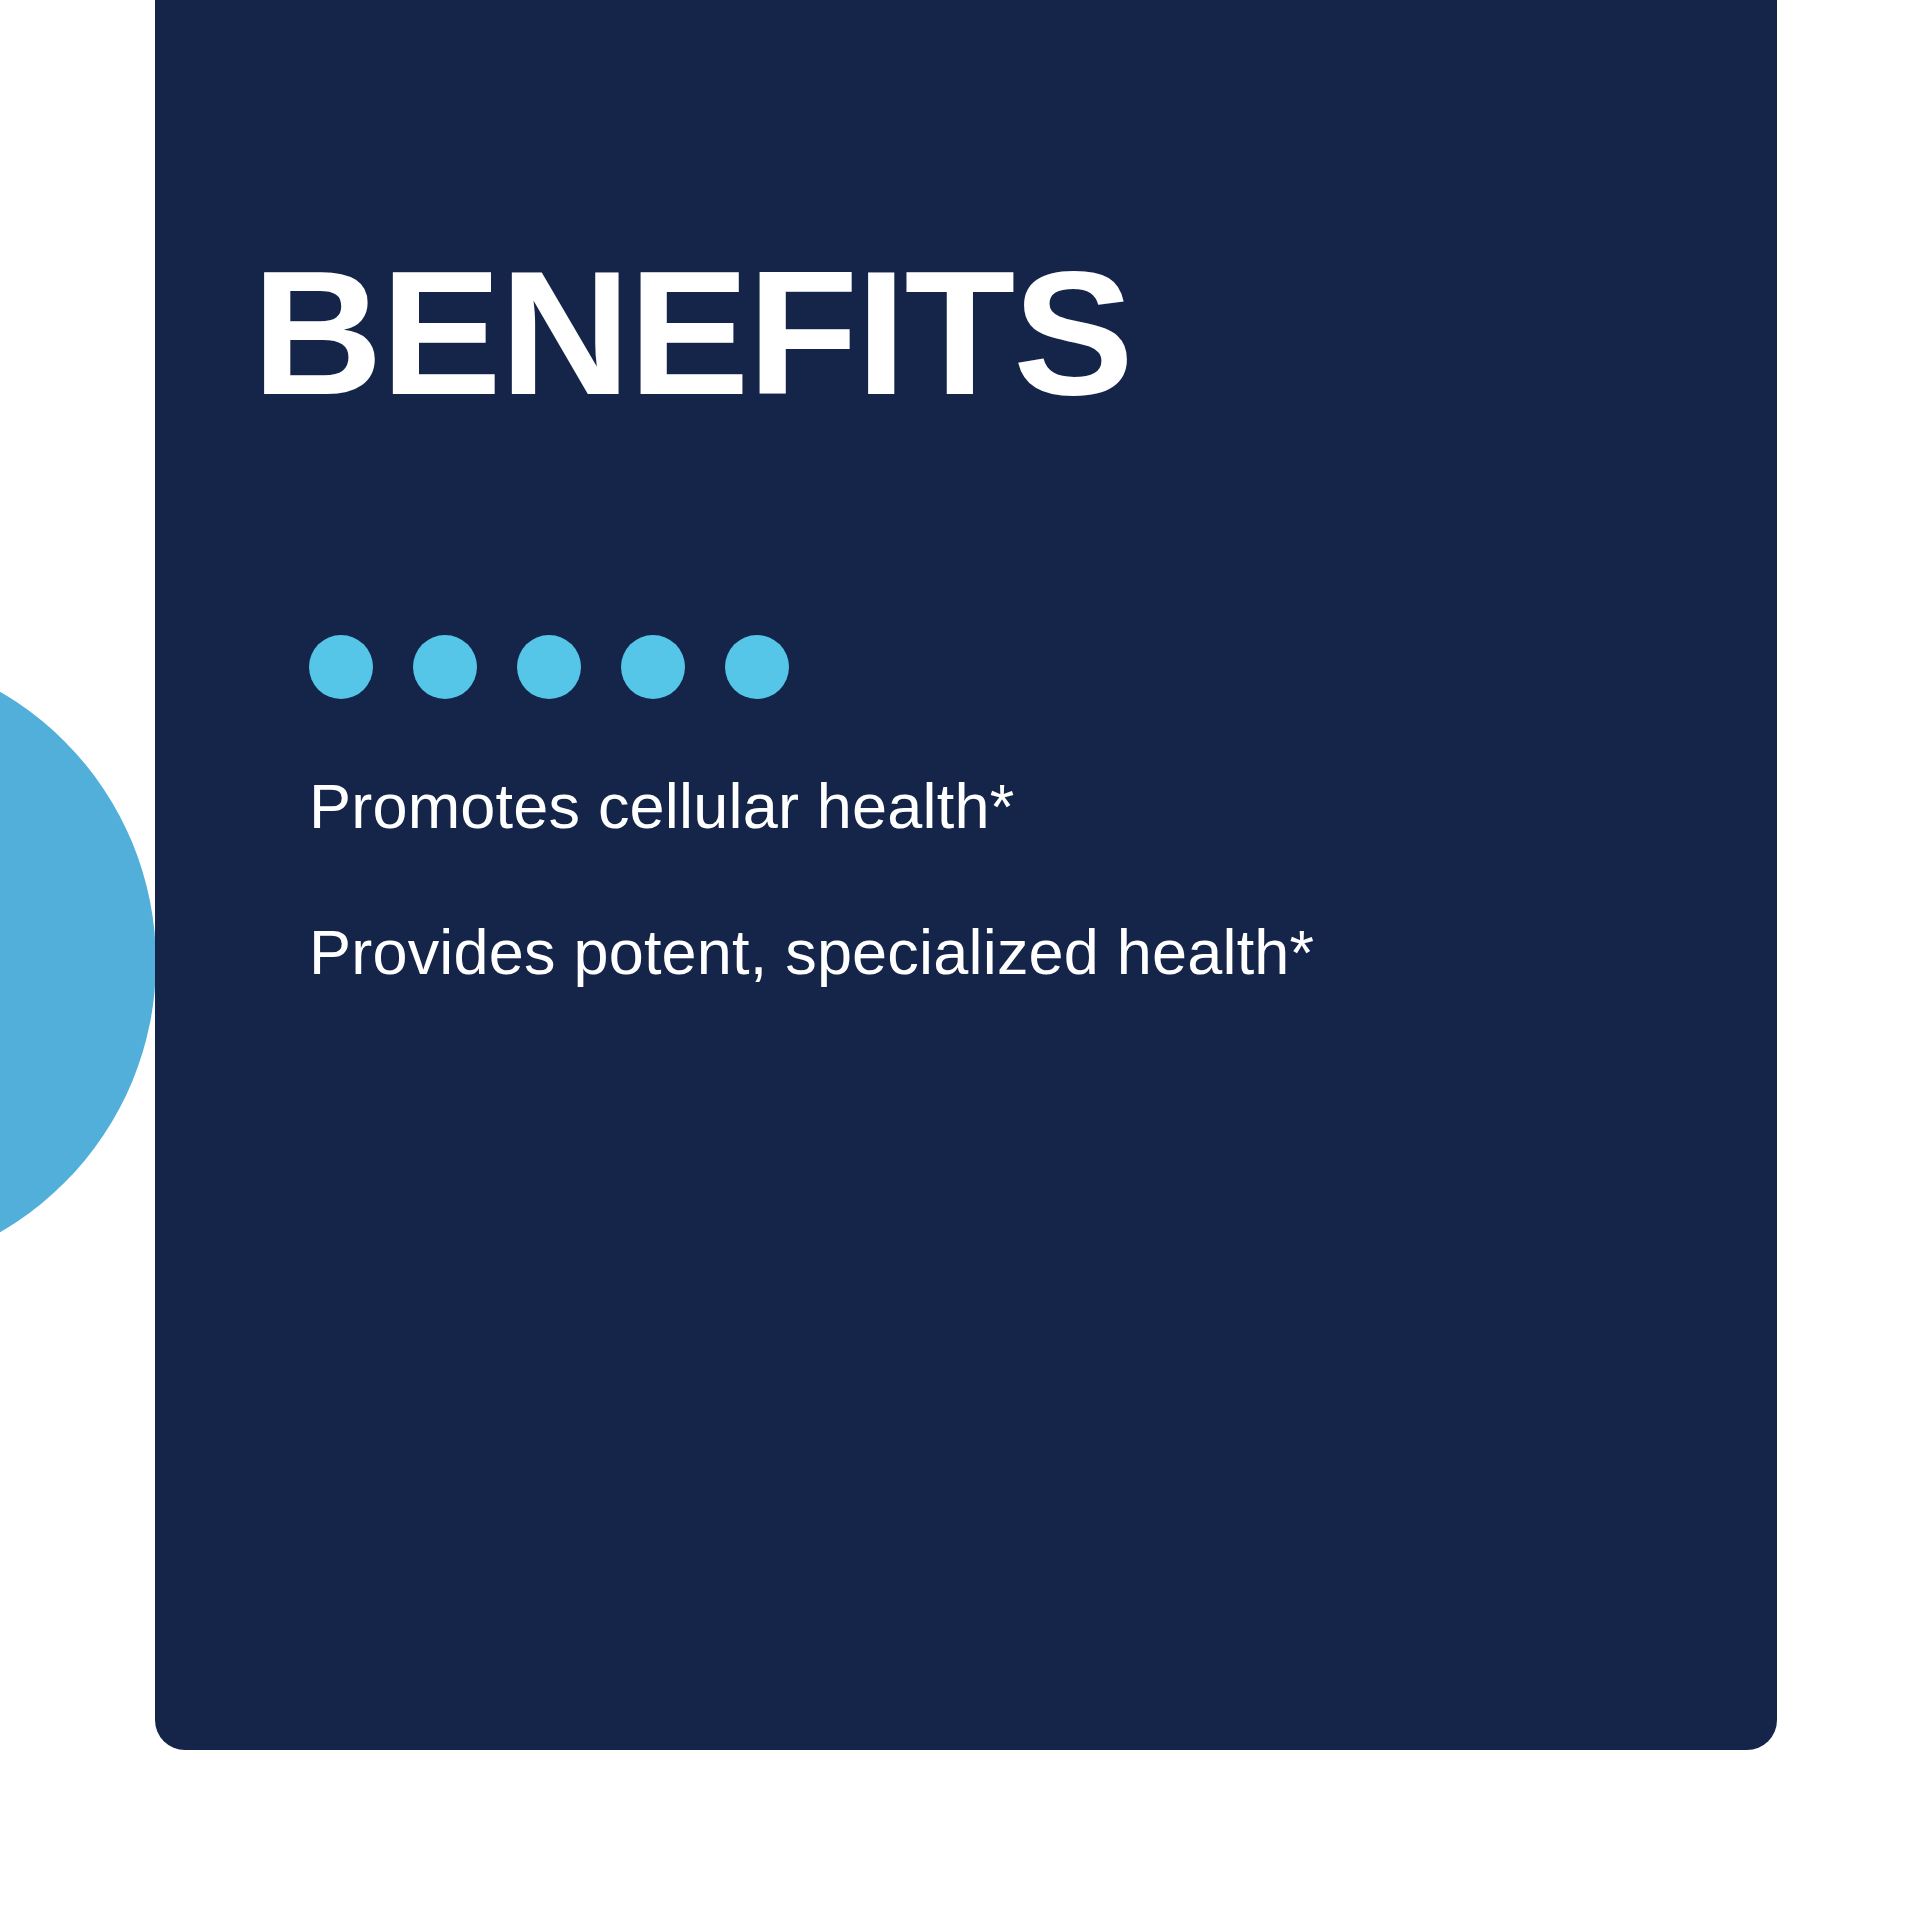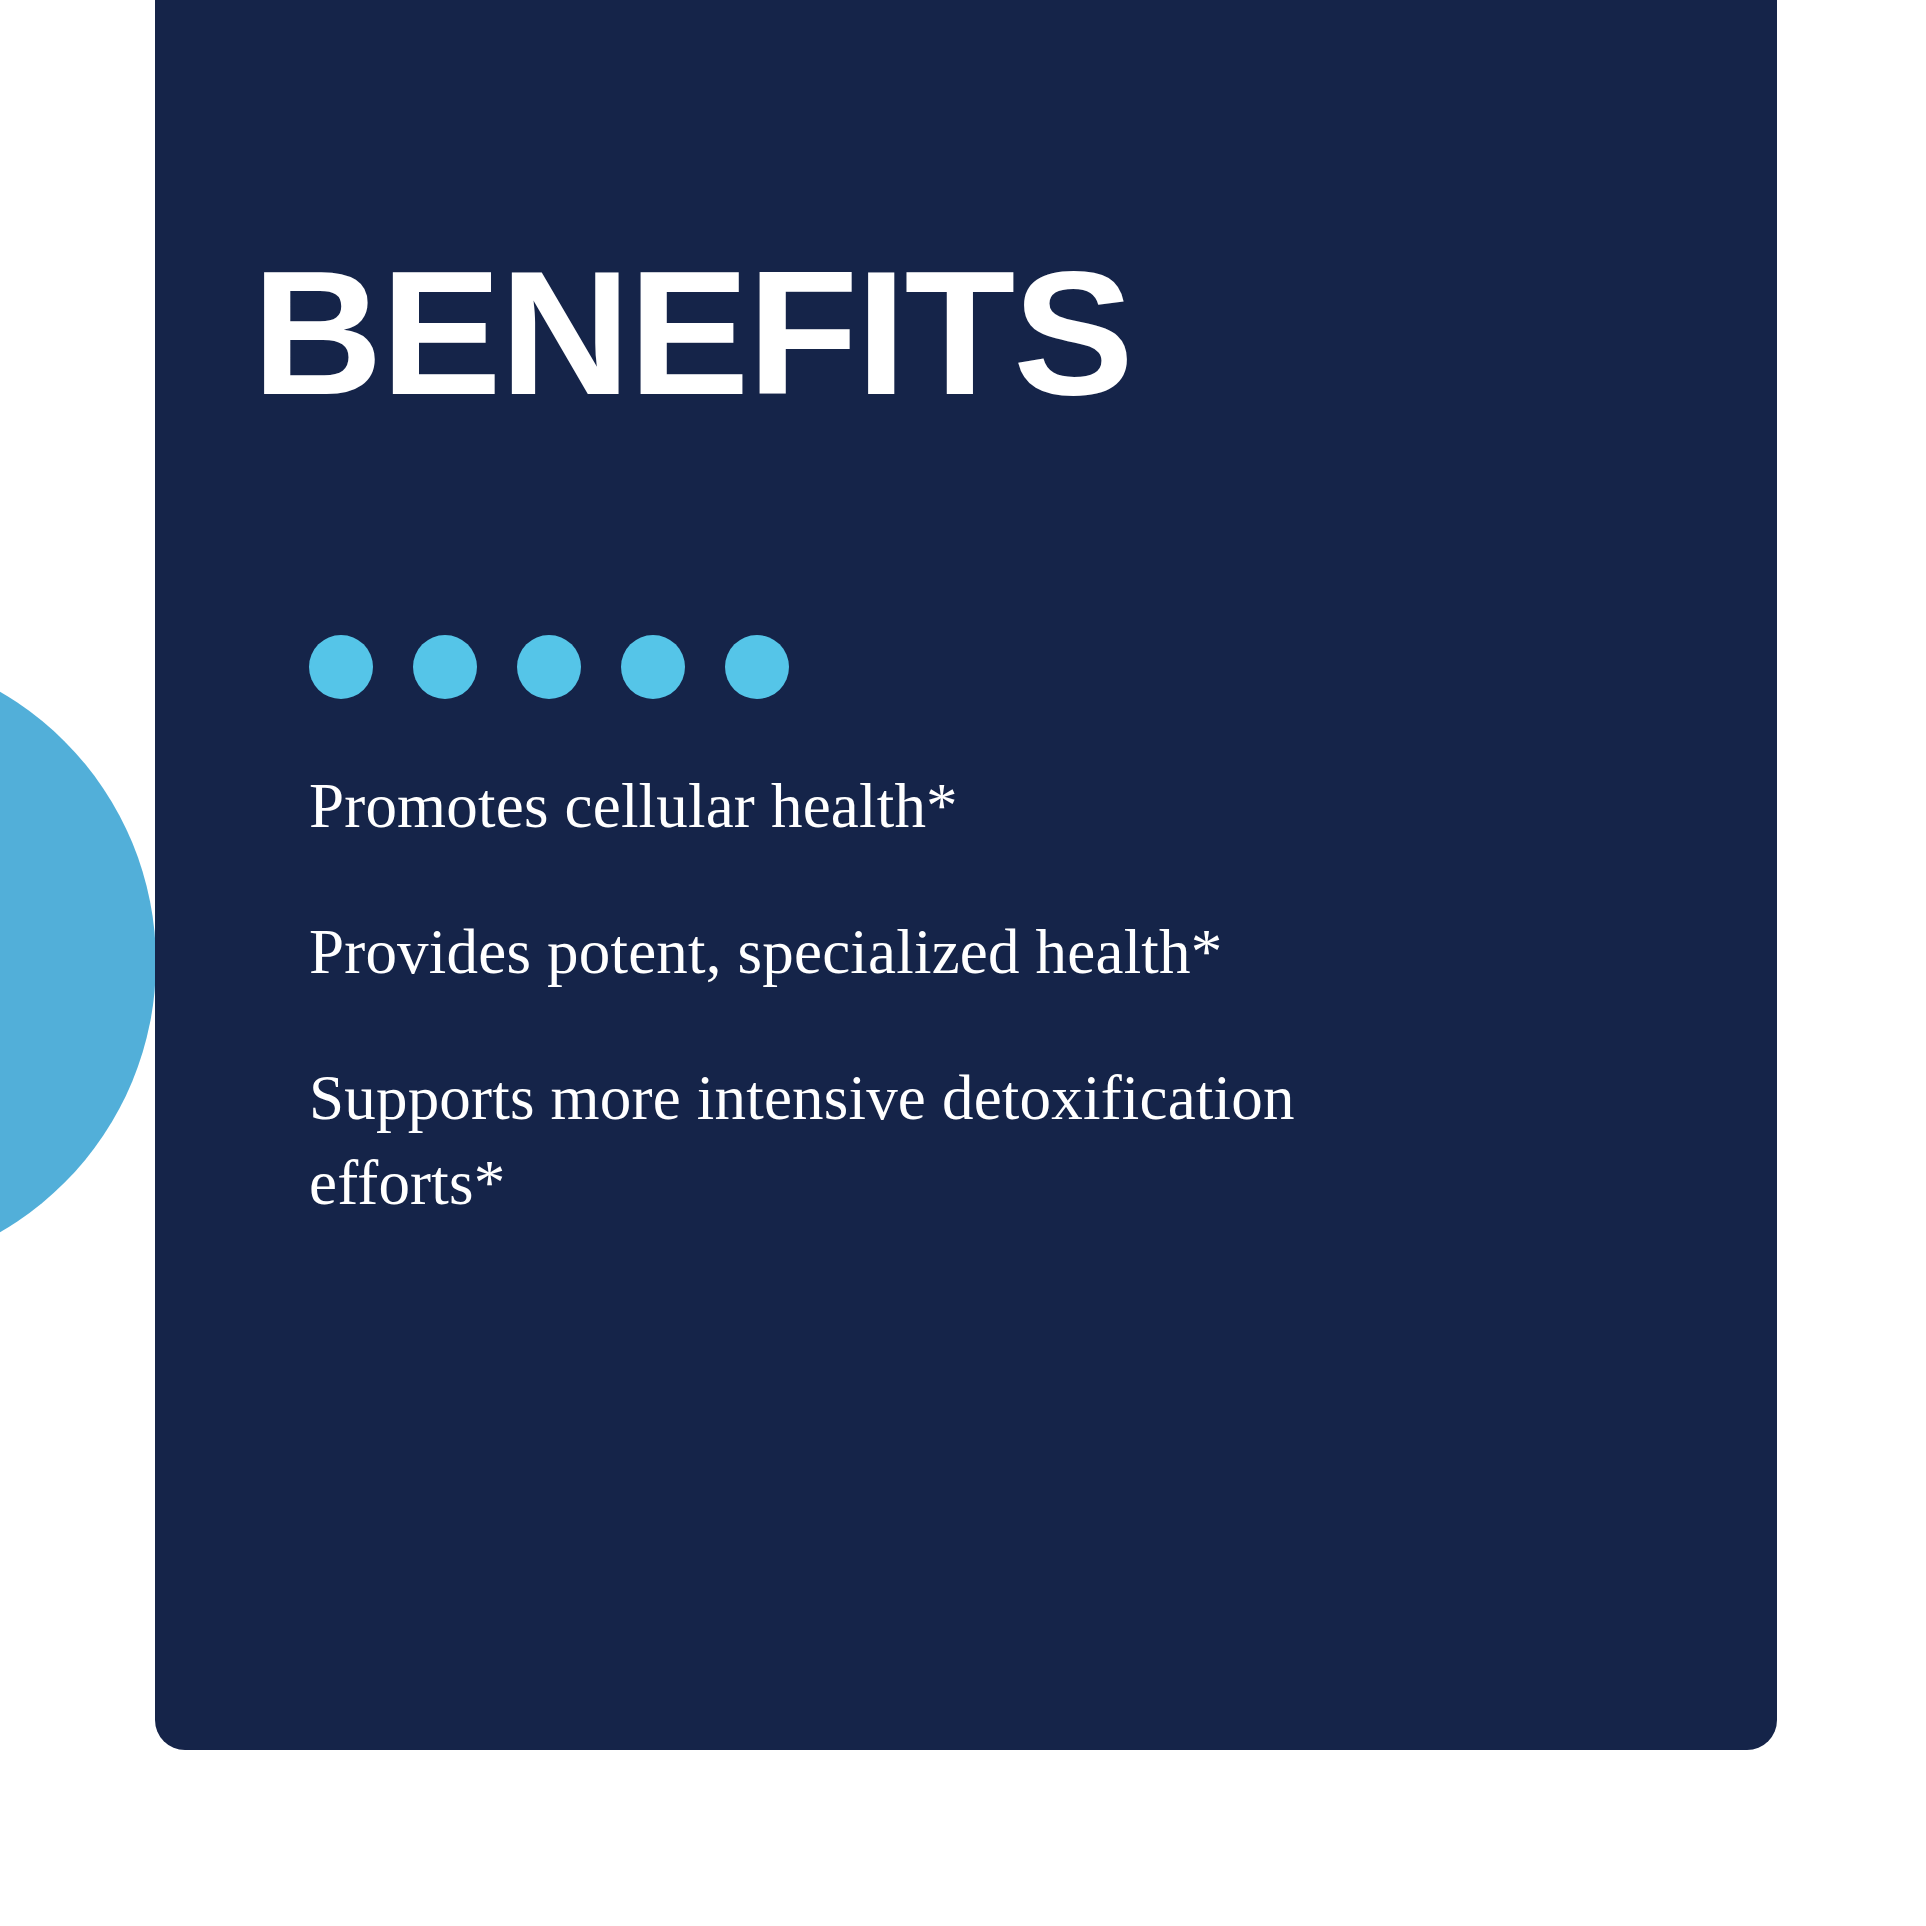--- a/index.html
+++ b/index.html
@@ -87,21 +87,21 @@
     position: absolute;
     left: 154px;
     top: 804px;
     width: 1168px;
     list-style: none;
     margin: 0;
     padding: 0;
   }
   .benefit-item {
     color: #ffffff;
-    font-family: Liberation Serif, serif;
+    font-family: Liberation Sans, sans-serif;
     font-weight: 300;
     font-size: 63px;
     line-height: 85px;
     letter-spacing: 0.2px;
     margin: 0 0 61px 0;
   }
   .benefit-item:last-child {
     margin-bottom: 0;
   }
 </style>
@@ -121,20 +121,19 @@
         <span class="dot"></span>
         <span class="dot"></span>
         <span class="dot"></span>
         <span class="dot"></span>
         <span class="dot"></span>
       </div>
 
       <ul id="benefits-list">
         <li class="benefit-item">Promotes cellular health*</li>
         <li class="benefit-item">Provides potent, specialized health*</li>
-        <li class="benefit-item">Supports more intensive detoxification efforts*</li>
       </ul>
 
     </div>
   </div>
 
 </div>
 
 
 </body></html>

